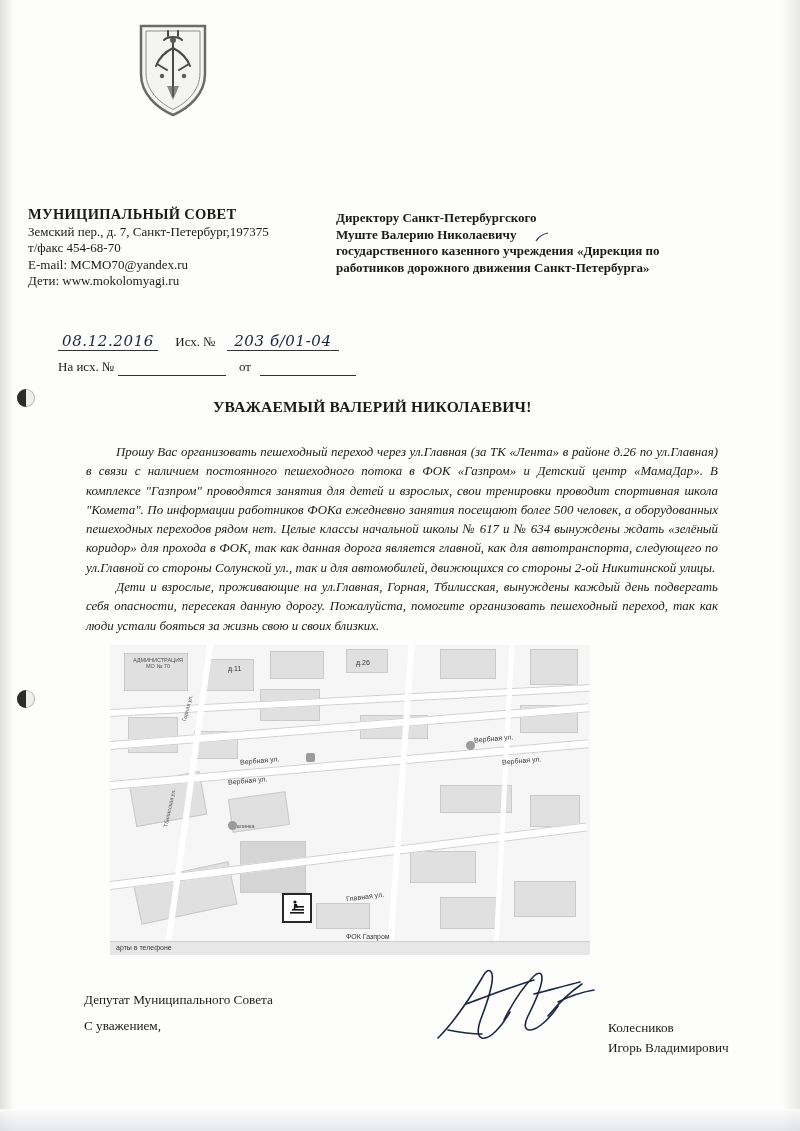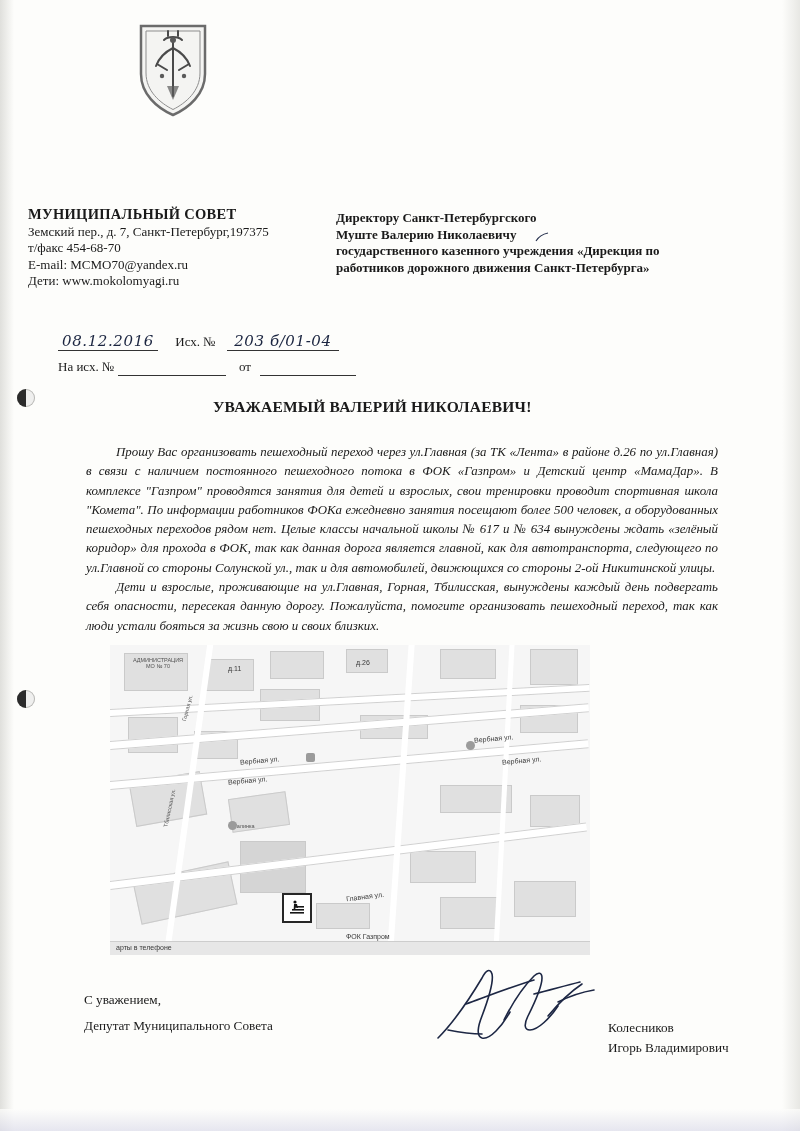--- a/index.html
+++ b/index.html
@@ -367,22 +367,22 @@
         </g>
       </svg>
     </div>
 
     <div class="footerbar">
       <span>арты в телефоне</span>
     </div>
   </div>
 
   <div class="closing">
+    <div>Депутат Муниципального Совета</div>
     <div>С уважением,</div>
-    <div>Депутат Муниципального Совета</div>
   </div>
 
   <div class="signature">
     <svg width="180" height="90" viewBox="0 0 180 90">
       <g fill="none" stroke="#1d2744" stroke-width="1.6" stroke-linecap="round">
         <path d="M8 78 C26 60 40 38 52 18 C56 10 60 8 62 14 C64 22 58 40 52 56 C48 66 46 76 52 78 C60 80 72 66 80 52"></path>
         <path d="M36 44 C58 36 78 28 104 20"></path>
         <path d="M74 60 C82 44 92 28 104 16 C108 12 112 12 112 18 C112 28 104 44 98 56 C94 64 94 70 100 70 C108 70 120 58 128 46"></path>
         <path d="M104 34 C120 30 134 26 150 22"></path>
         <path d="M118 56 C128 44 140 32 152 24"></path>

